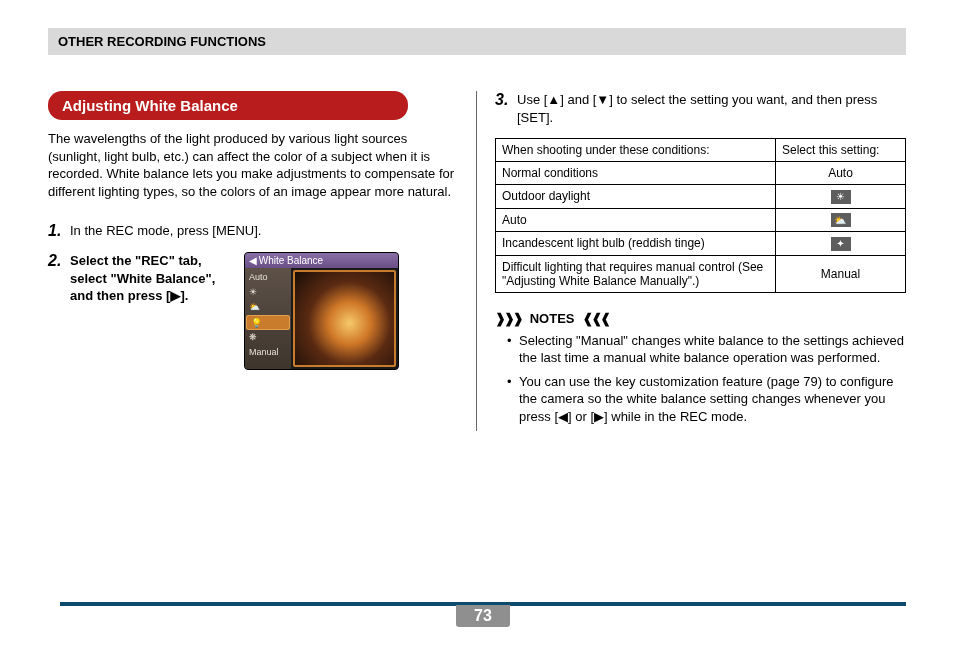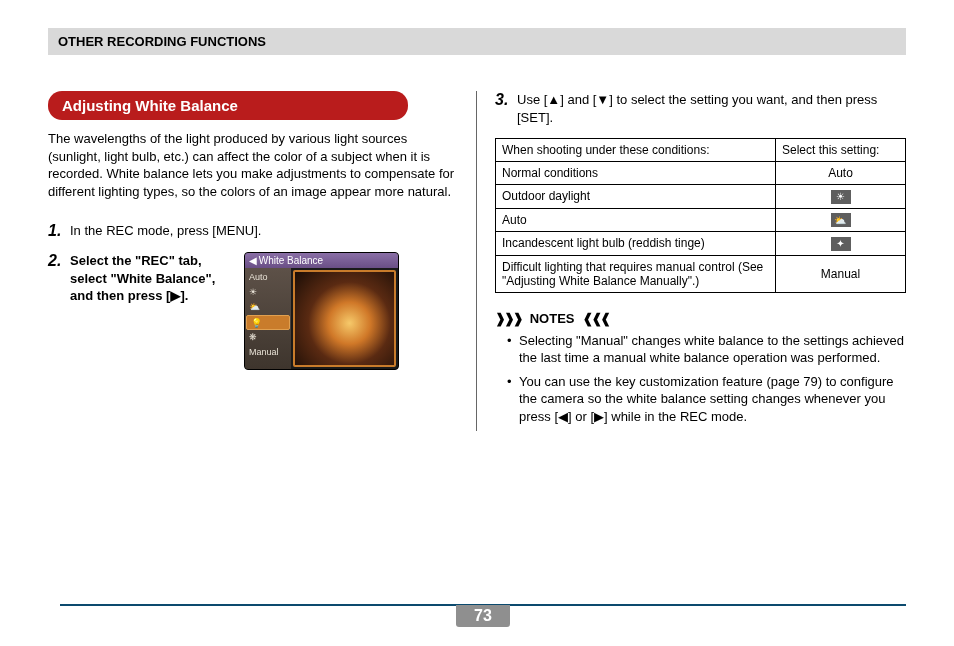--- a/index.html
+++ b/index.html
@@ -129,21 +129,21 @@
     margin-bottom: 6px;
     display: flex; align-items: center; justify-content: flex-start; gap: 8px;
   }
   .decor { letter-spacing: -2px; font-size: 13px; }
   ul.notes { list-style: none; padding-left: 12px; }
   ul.notes li { position: relative; padding-left: 12px; line-height: 1.35; margin-bottom: 6px; }
   ul.notes li::before { content: "•"; position: absolute; left: 0; }
   .page-footer {
     position: absolute;
     left: 60px; right: 48px; bottom: 18px;
-    border-top: 2px solid #0c4a6e;
+    border-top: 4px solid #0c4a6e;
     text-align: center;
   }
   .page-badge {
     display: inline-block;
     background: #8f8f8f;
     color: #fff;
     font-weight: bold;
     font-size: 16px;
     padding: 2px 18px;
     border-radius: 0 0 3px 3px;

